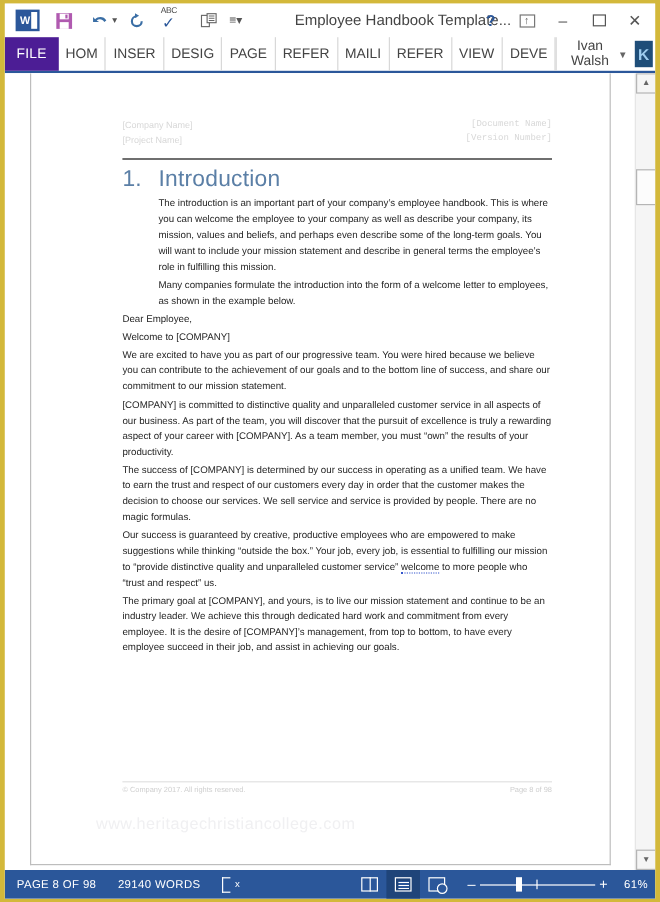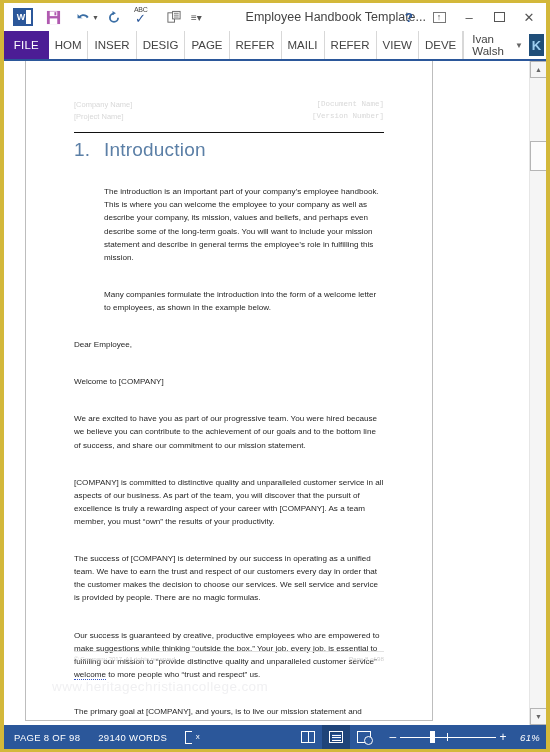--- a/index.html
+++ b/index.html
@@ -101,46 +101,47 @@
     white-space: nowrap;
   }
   .tab:first-of-type { border-left: none; }
   .acctwrap {
     margin-left: auto;
     display: flex; align-items: center;
     padding-right: 2px;
     border-left: 1px solid #d8d8d8;
     padding-left: 8px;
   }
-  .acctname { font-size: 11.5px; color: #444; }
+  .acctname { font-size: 11.5px; color: #444; text-align: center; }
   .acctcaret { font-size: 8px; color: #666; margin: 0 6px 0 4px; }
   .avatar {
     width: 22px; height: 22px;
     background: #1f4e79;
     color: #9ecdf0;
     font-size: 13px; font-weight: bold;
     display: flex; align-items: center; justify-content: center;
   }
 
   
   .workarea {
     position: relative;
     height: 664px;
     background: #ffffff;
     overflow: hidden;
   }
   .page {
     position: absolute;
     left: 21px; top: 0px;
-    width: 408px;
+    width: 484px;
     height: 660px;
     background: #ffffff;
     border: 1px solid #bdbdbd;
     border-top: none;
     overflow: hidden;
+    padding-left: 28px;
   }
   .docinner { position: relative; padding: 0 48px; height: 100%; }
 
   .hdrrow {
     display: flex; justify-content: space-between;
     font-size: 7.5px; color: #d8d8d8;
     padding-top: 38px;
     line-height: 1.55;
   }
   .hdrright { text-align: right; font-family: Liberation Mono, monospace; }
@@ -154,21 +155,21 @@
     margin-top: 6px;
     letter-spacing: 0.2px;
     display: flex;
   }
   h1.heading .num { width: 30px; }
 
   p.body {
     font-size: 8.1px;
     color: #262626;
     line-height: 1.62;
-    margin-top: 24px;
+    margin-top: 2px;
     text-align: left;
   }
   p.body.indent { margin-left: 30px; }
   p.body.mission { color: #4472a8; }
   .sq {
     border-bottom: 1.4px dotted #3355cc;
     padding-bottom: 0px;
   }
 
   .watermark {
@@ -244,21 +245,21 @@
   .ico-web:after {
     content:""; position:absolute; right:-3px; bottom:-3px; width:7px; height:7px; border-radius:50%;
     border: 1.2px solid #fff; background: #2b579a;
   }
   .zoomwrap { display: flex; align-items: center; margin-left: 8px; margin-right: 10px;}
   .zminus, .zplus { font-size: 12px; width: 14px; text-align: center; color: #fff; }
   .ztrack { position: relative; width: 96px; height: 14px; display: flex; align-items: center; }
   .ztrack .line { position: absolute; left: 0; right: 0; top: 6.5px; height: 1.4px; background: #fff; }
   .ztrack .mid { position: absolute; left: 47px; top: 3px; width: 1.4px; height: 8px; background: #fff; }
   .ztrack .thumb { position: absolute; left: 30px; top: 1px; width: 4.5px; height: 12px; background: #fff; }
-  .zlabel { font-size: 9.5px; margin-right: 6px; font-style: italic; }
+  .zlabel { font-size: 9.5px; margin-right: 6px; }
 </style>
 </head>
 <body>
 
 <div id="app">
 
   <div class="titlebar">
     <div class="qat">
       <div class="ticon">
         <div class="wordlogo">

